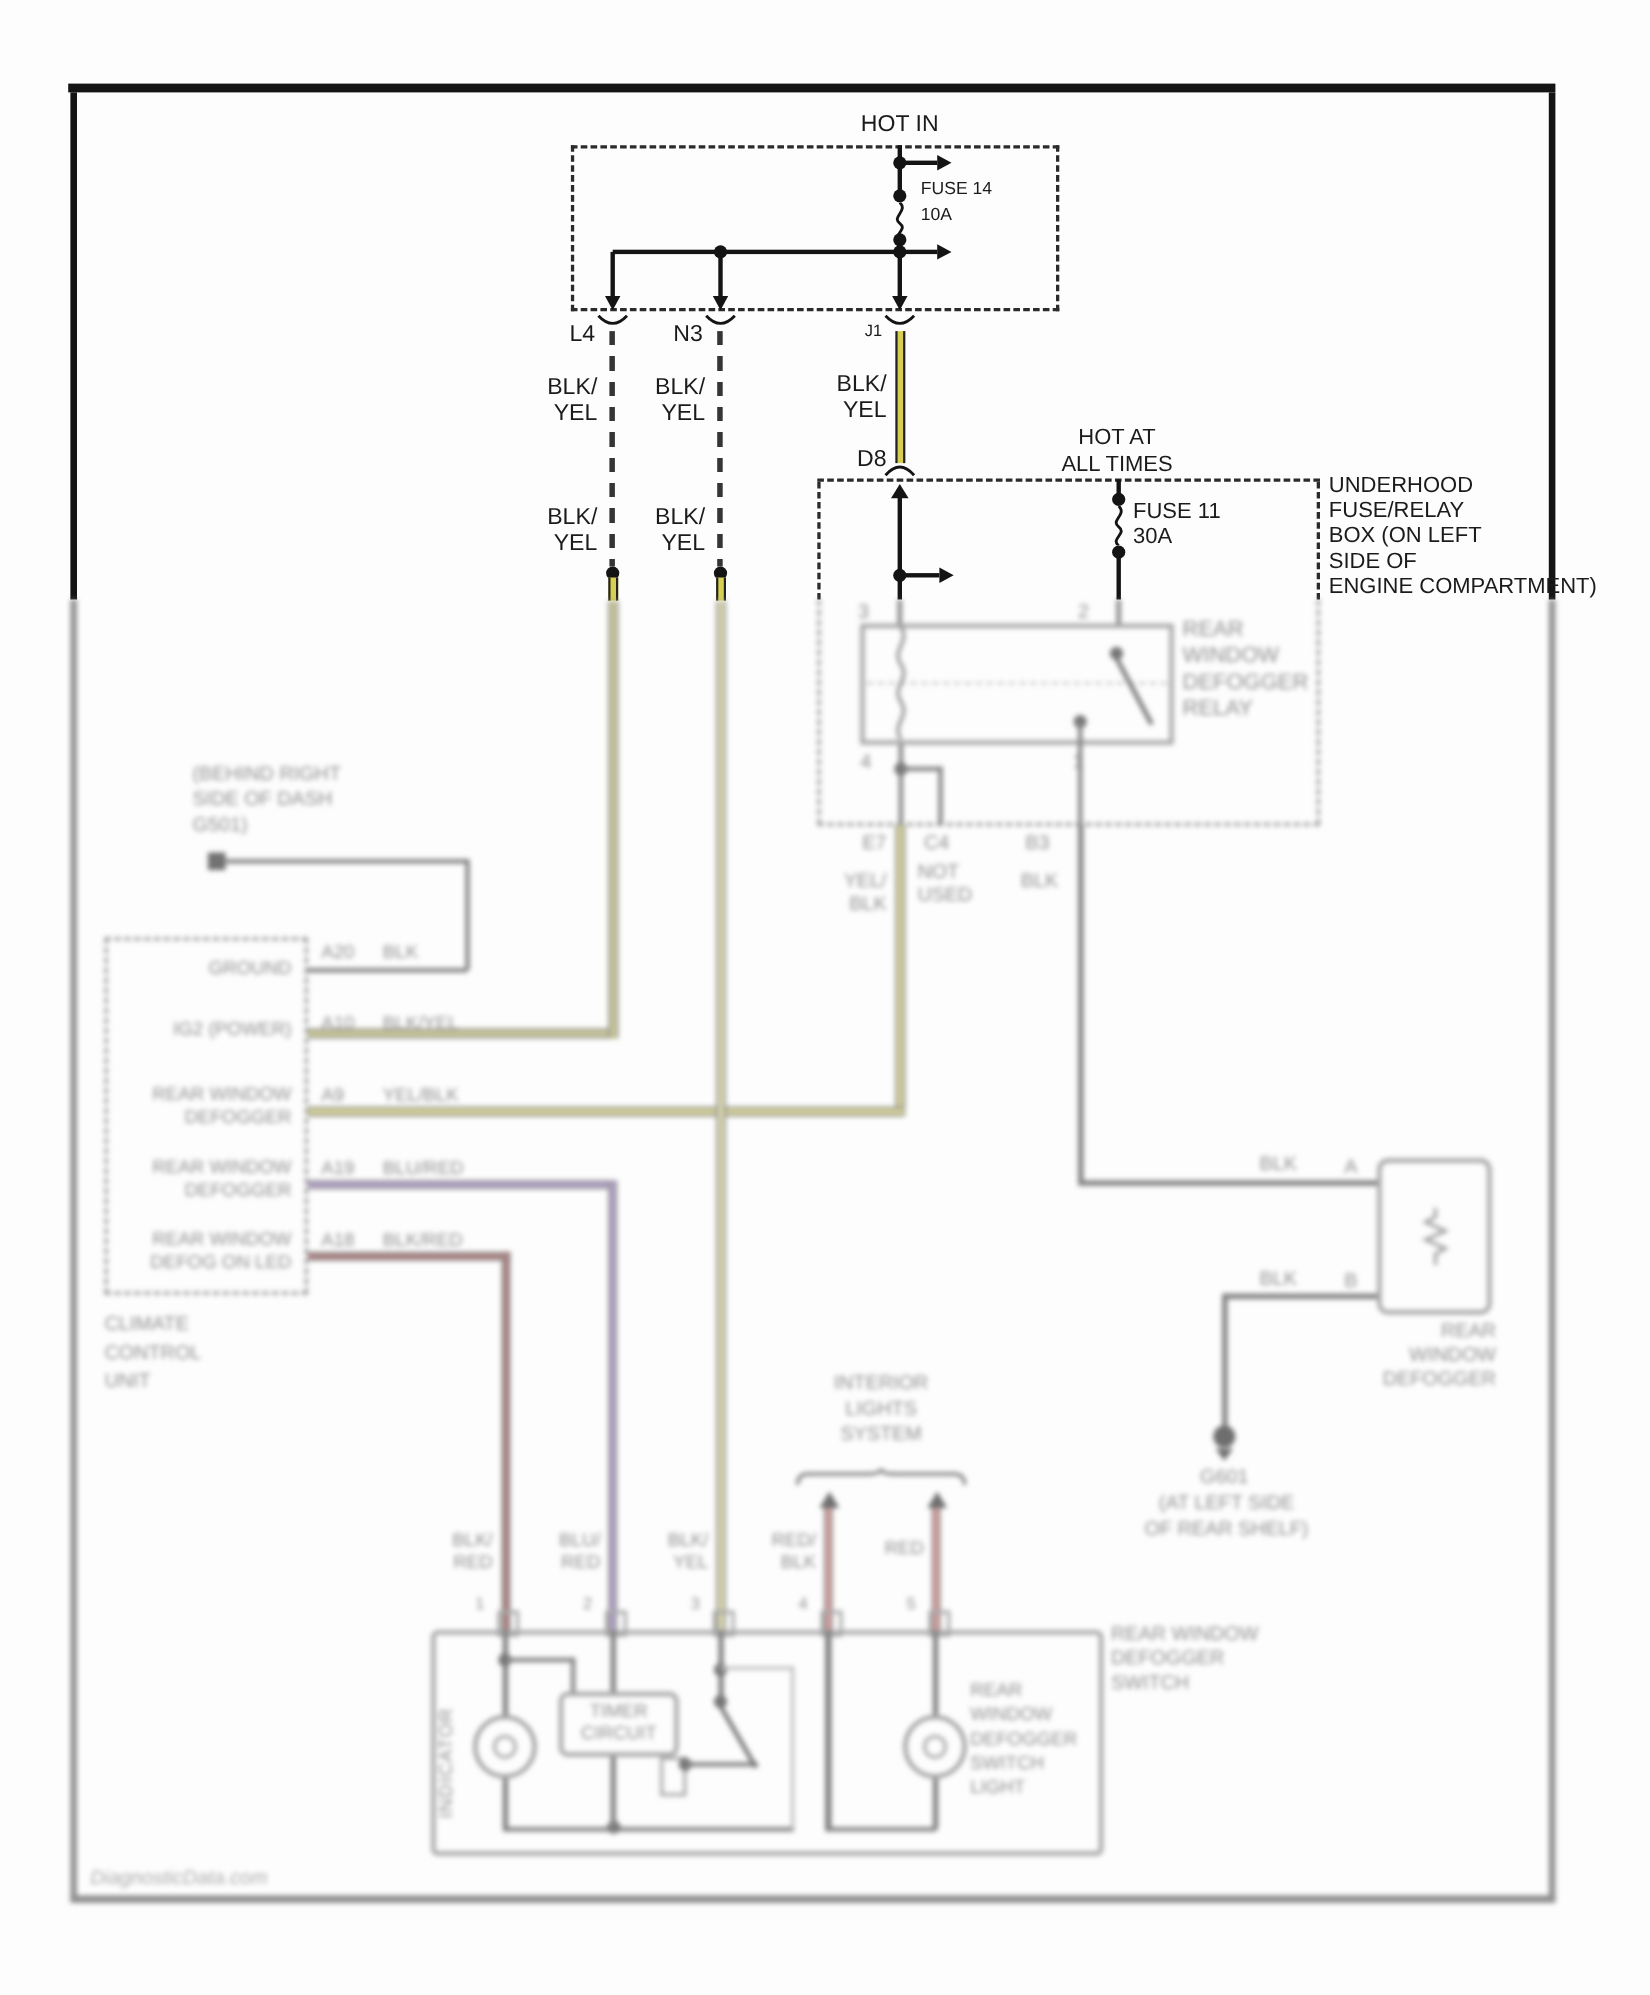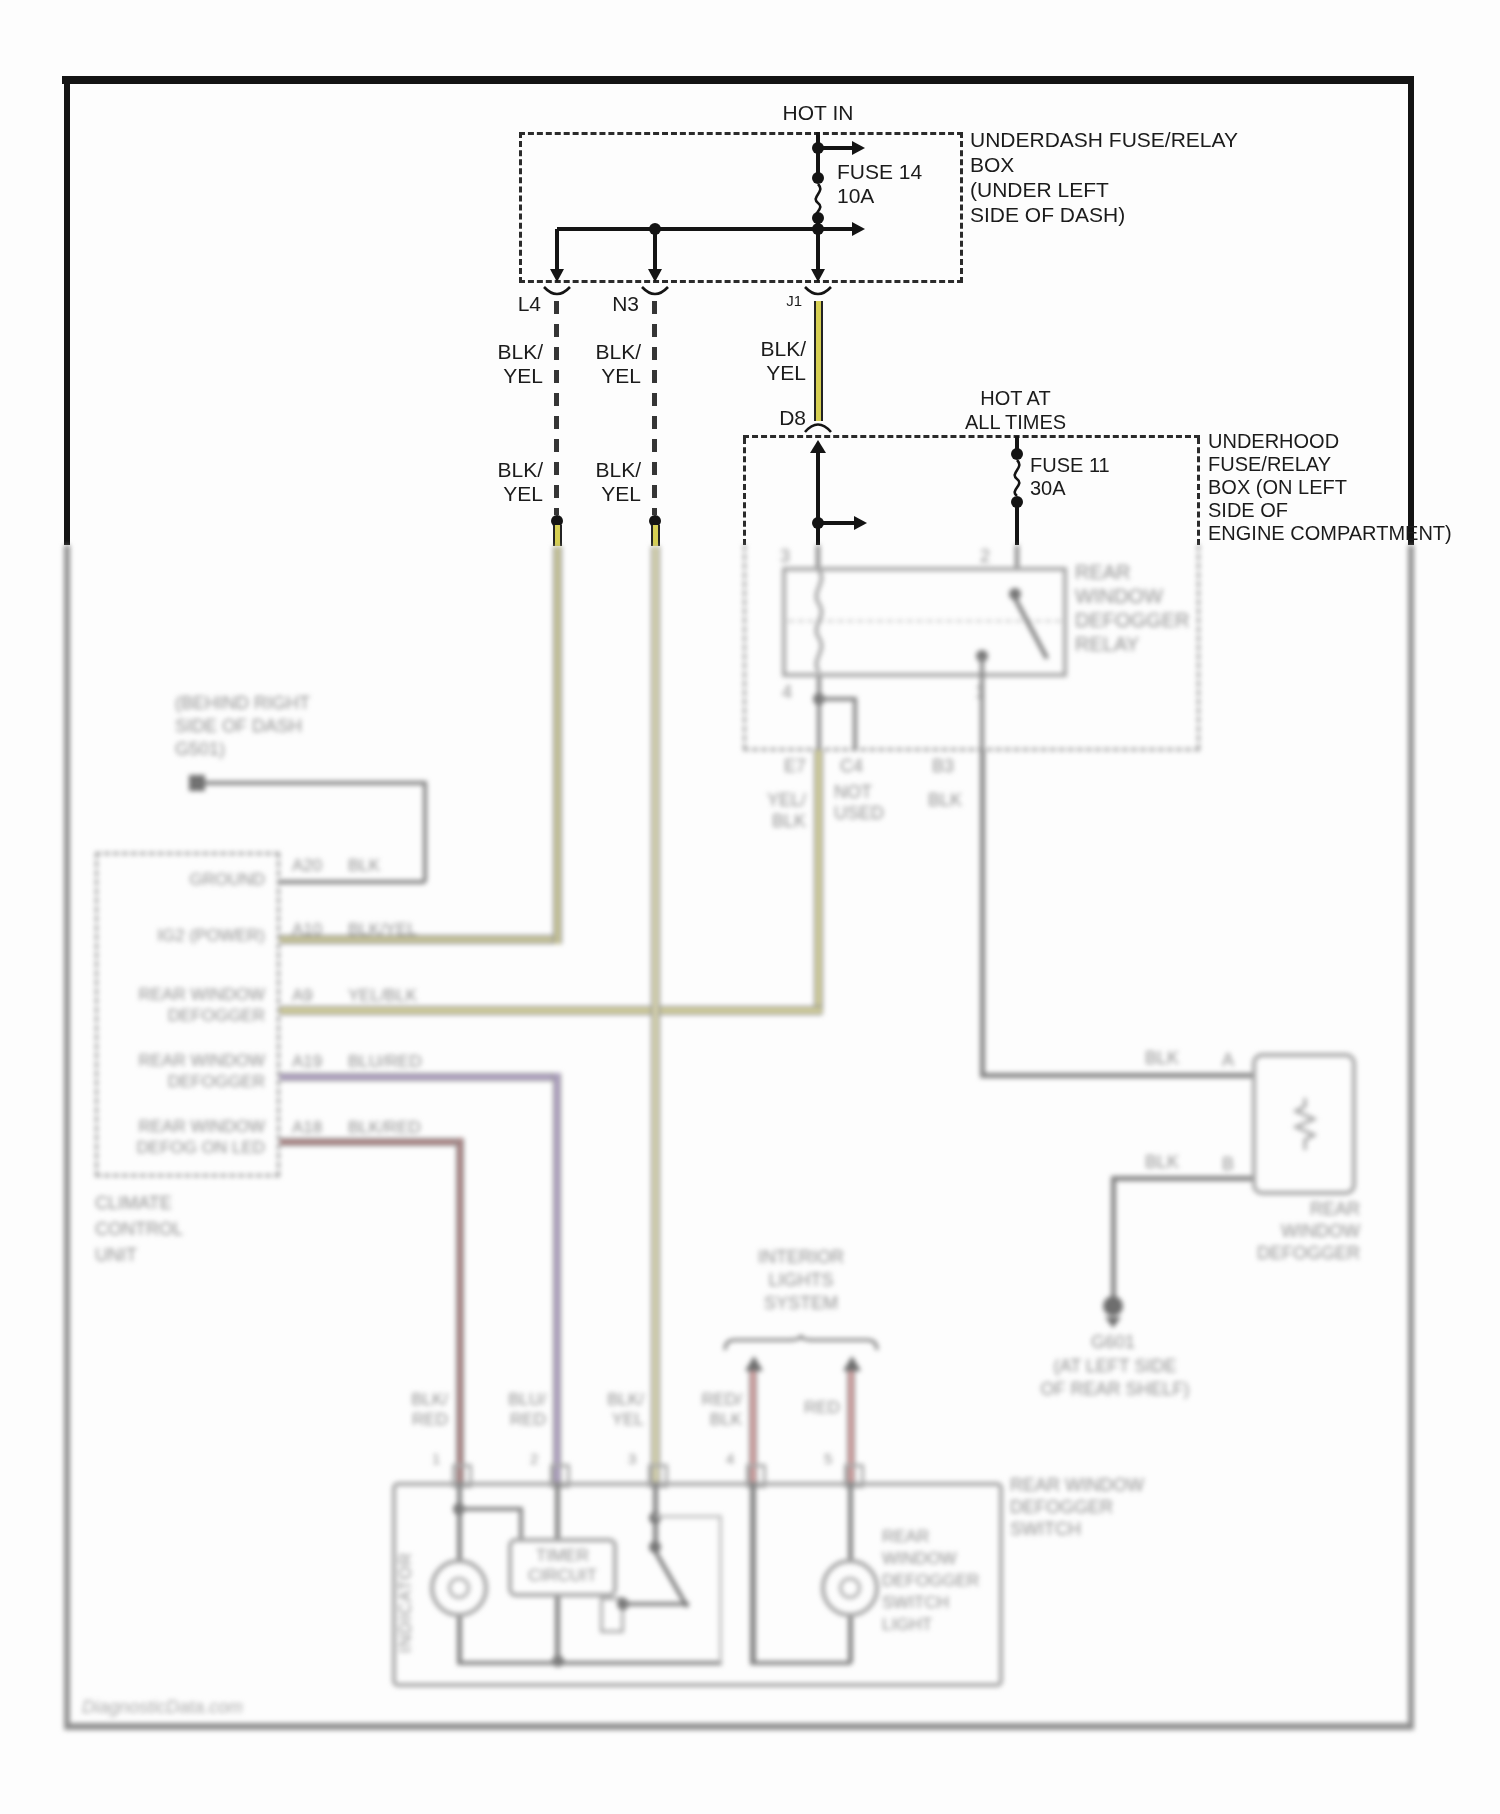--- a/index.html
+++ b/index.html
@@ -40,38 +40,34 @@
 
   <div id="sharp-layer" class="abs" style="left:0;top:0;width:1500px;height:1814px">
 
     <div class="h" style="left:62px;top:76px;width:1352px;height:8px"></div>
     <div class="v" style="left:64px;top:84px;width:6px;height:461px"></div>
     <div class="v" style="left:1408px;top:84px;width:6px;height:461px"></div>
 
     <div class="lbl c" style="left:757px;top:101px;width:122px;font-size:21px">HOT IN</div>
 
     <div class="dashed-box" style="left:519px;top:132px;width:444px;height:151px"></div>
-    <div class="lbl" style="left:970px;top:127px;width:430px;font-size:21px;line-height:25px">UNDERDASH FUSE/RELAY
-BOX
-(UNDER LEFT
- SIDE OF DASH)</div>
 
     <div class="v" style="left:816px;top:132px;width:4px;height:16px"></div>
     <div class="dot" style="left:812px;top:142px"></div>
     <div class="h" style="left:818px;top:146px;width:34px;height:4px"></div>
     <div class="tri tri-r" style="left:852px;top:141px"></div>
     <div class="v" style="left:816px;top:152px;width:4px;height:24px"></div>
     <div class="dot" style="left:812px;top:172px"></div>
     <svg class="cup" style="left:809px;top:184px" width="18" height="36">
       <path d="M9 0 C17 8, 1 13, 9 19 C17 25, 1 30, 9 36" stroke="#141414" stroke-width="2.6" fill="none"></path>
     </svg>
     <div class="dot" style="left:812px;top:212px"></div>
     <div class="v" style="left:816px;top:220px;width:4px;height:11px"></div>
     <div class="dot" style="left:812px;top:223px"></div>
-    <div class="lbl" style="left:837px;top:160px;width:120px;font-size:21px;line-height:24px">FUSE 14
+    <div class="lbl" style="left:837px;top:160px;width:120px;font-size:16px;line-height:24px">FUSE 14
 10A</div>
 
     <div class="h" style="left:557px;top:227px;width:261px;height:4px"></div>
     <div class="dot" style="left:649px;top:223px"></div>
     <div class="h" style="left:818px;top:227px;width:34px;height:4px"></div>
     <div class="tri tri-r" style="left:852px;top:222px"></div>
     <div class="v" style="left:555px;top:229px;width:4px;height:42px"></div>
     <div class="tri tri-d" style="left:550px;top:269px"></div>
     <div class="v" style="left:653px;top:229px;width:4px;height:42px"></div>
     <div class="tri tri-d" style="left:648px;top:269px"></div>

